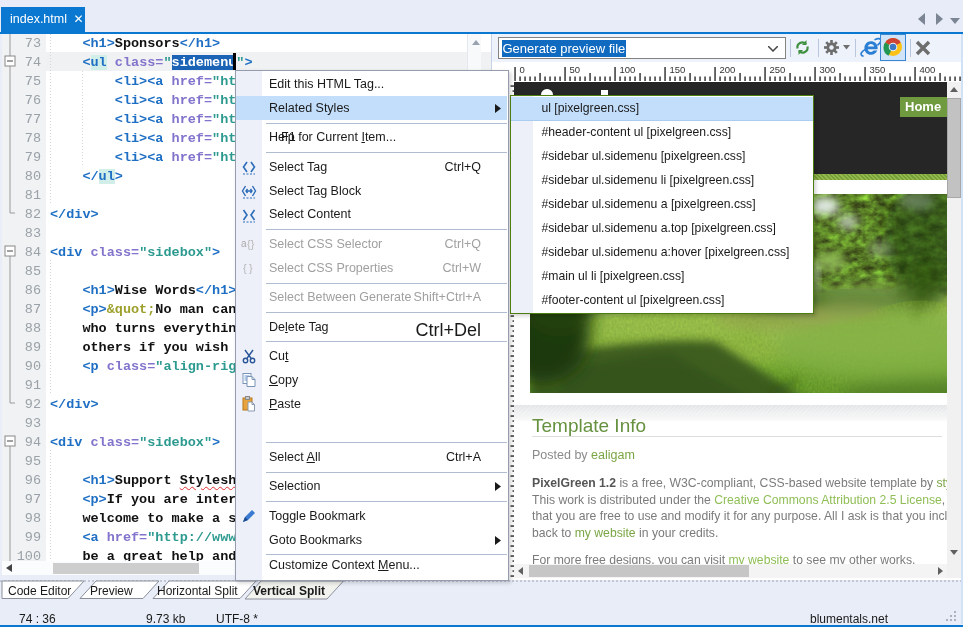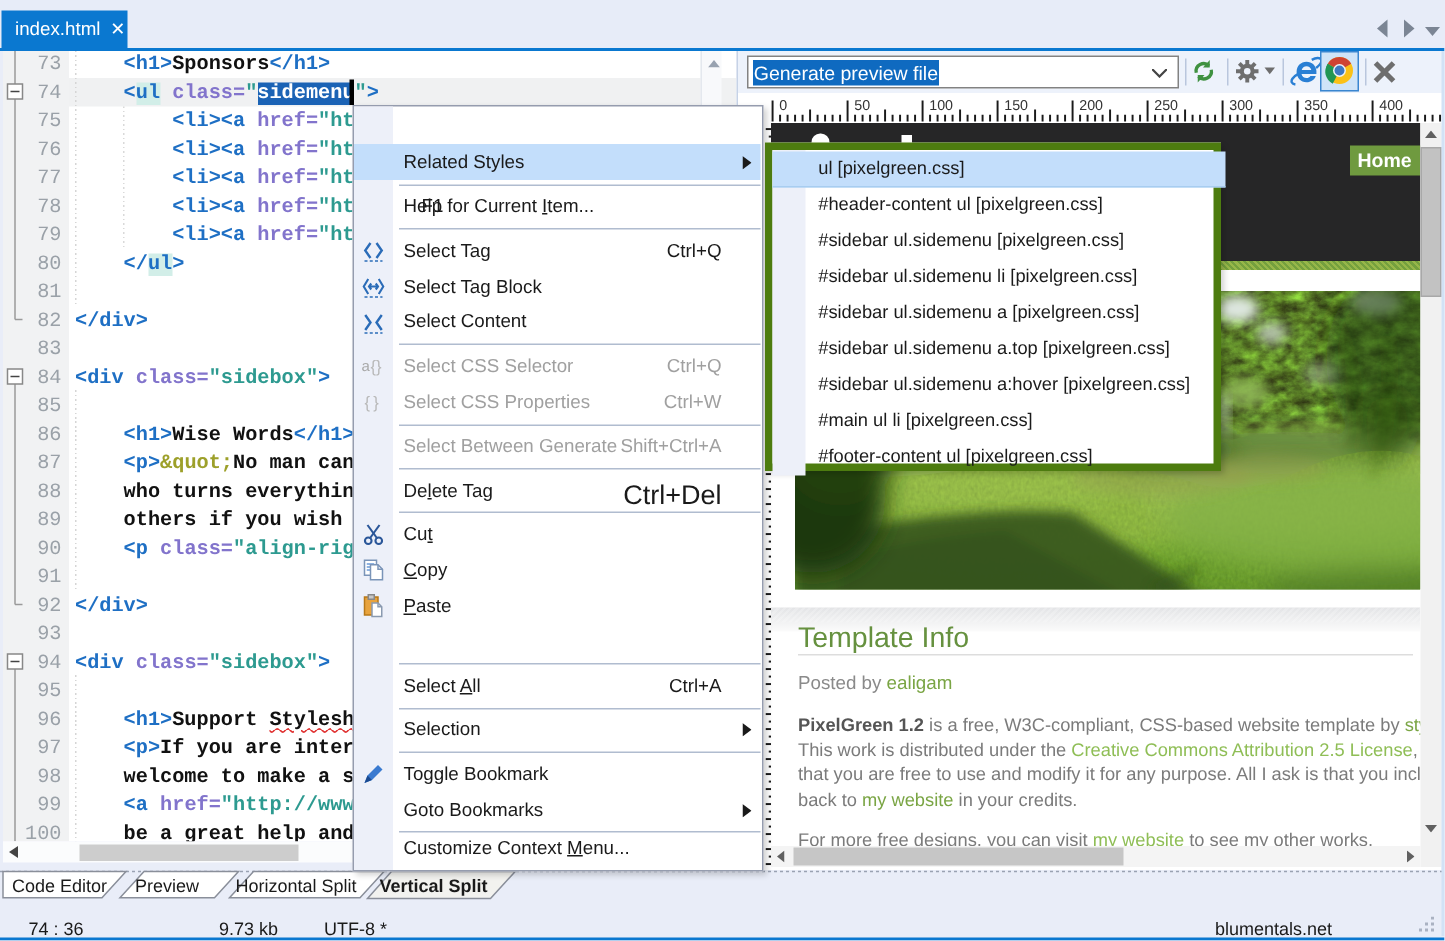--- a/index.html
+++ b/index.html
@@ -559,20 +559,21 @@
     <rect x="5" y="4" width="2" height="2"></rect>
       <rect x="5" y="8" width="2" height="2"></rect>
     <rect x="1" y="8" width="2" height="2"></rect>
   </g>
 </svg>
 <div class="abs" style="left:960.5px;top:34px;width:2.5px;height:590px;background:#d2e2f6;"></div>
 <div class="abs" style="left:0;top:624.5px;width:963px;height:2.5px;background:#0a78d0;"></div>
 
 <div id="menu" class="abs" style="left:235px;top:70px;width:273.5px;height:511px;background:#fff;border:1px solid #959cae;box-shadow:2px 2px 4px rgba(0,0,0,0.18);z-index:50;">
   <div class="abs" style="left:0;top:0;width:26px;height:509px;background:#edf0f9;"></div>
+<div class="abs" style="left:33px;top:5.9px;width:200px;font-size:12.5px;color:#1a1a1a;white-space:nowrap;">Edit this HTML Tag...</div>
     <div class="abs" style="left:0px;top:25.4px;width:271px;height:23.9px;background:#c3defb;"></div>
     <div class="abs" style="left:33px;top:29.8px;width:200px;font-size:12.5px;color:#1a1a1a;white-space:nowrap;">Related Styles</div>
     <svg class="abs" style="left:259px;top:32.8px;" width="6" height="9" viewBox="0 0 6 9">
       <path d="M0 0 L6 4.5 L0 9 Z" fill="#1a1a1a"></path>
     </svg>
     <div class="abs" style="left:30px;top:51.5px;width:241px;height:1px;background:#b0bccf;"></div>
     <div class="abs" style="left:33px;top:59.3px;width:200px;font-size:12.5px;color:#1a1a1a;white-space:nowrap;">Help for Current <u>I</u>tem...</div>
     <div class="abs" style="left:45px;top:59.3px;width:200px;font-size:12.5px;color:#1a1a1a;">F1</div>
     <div class="abs" style="left:30px;top:80.9px;width:241px;height:1px;background:#b0bccf;"></div>
     <div class="abs" style="left:33px;top:88.6px;width:200px;font-size:12.5px;color:#1a1a1a;white-space:nowrap;">Select Tag</div>
@@ -662,21 +663,21 @@
         <path d="M2 14 L4 9 L7 12 Z" fill="#1a4a90"></path>
       </svg></div>
     <div class="abs" style="left:33px;top:461.7px;width:200px;font-size:12.5px;color:#1a1a1a;white-space:nowrap;">Goto Bookmarks</div>
     <svg class="abs" style="left:259px;top:464.7px;" width="6" height="9" viewBox="0 0 6 9">
       <path d="M0 0 L6 4.5 L0 9 Z" fill="#1a1a1a"></path>
     </svg>
     <div class="abs" style="left:30px;top:483.4px;width:241px;height:1px;background:#b0bccf;"></div>
     <div class="abs" style="left:33px;top:487px;width:200px;font-size:12.5px;color:#1a1a1a;white-space:nowrap;">Customize Context <u>M</u>enu...</div>
   </div>
 
-<div id="submenu" class="abs" style="left:509.5px;top:95px;width:304px;height:219px;background:#fff;border:5px solid #4d7c0f;box-shadow:2px 2px 4px rgba(0,0,0,0.18);z-index:60;">
+<div id="submenu" class="abs" style="left:509.5px;top:95px;width:304px;height:219px;background:#fff;border:1px solid #4d7c0f;box-shadow:2px 2px 4px rgba(0,0,0,0.18);z-index:60;">
   <div class="abs" style="left:0;top:0;width:22px;height:217px;background:#edf0f9;"></div>
 <div class="abs" style="left:0;top:0.5px;width:302px;height:24px;background:#c3defb;border-bottom:1px solid #a8cdf0;"></div>
     <div class="abs" style="left:31px;top:5.0px;width:280px;font-size:12.2px;color:#1a1a1a;white-space:nowrap;">ul [pixelgreen.css]</div>
     <div class="abs" style="left:31px;top:29.0px;width:280px;font-size:12.2px;color:#1a1a1a;white-space:nowrap;">#header-content ul [pixelgreen.css]</div>
     <div class="abs" style="left:31px;top:53.0px;width:280px;font-size:12.2px;color:#1a1a1a;white-space:nowrap;">#sidebar ul.sidemenu [pixelgreen.css]</div>
     <div class="abs" style="left:31px;top:77.0px;width:280px;font-size:12.2px;color:#1a1a1a;white-space:nowrap;">#sidebar ul.sidemenu li [pixelgreen.css]</div>
     <div class="abs" style="left:31px;top:101.0px;width:280px;font-size:12.2px;color:#1a1a1a;white-space:nowrap;">#sidebar ul.sidemenu a [pixelgreen.css]</div>
     <div class="abs" style="left:31px;top:125.0px;width:280px;font-size:12.2px;color:#1a1a1a;white-space:nowrap;">#sidebar ul.sidemenu a.top [pixelgreen.css]</div>
     <div class="abs" style="left:31px;top:149.0px;width:280px;font-size:12.2px;color:#1a1a1a;white-space:nowrap;">#sidebar ul.sidemenu a:hover [pixelgreen.css]</div>
     <div class="abs" style="left:31px;top:173.0px;width:280px;font-size:12.2px;color:#1a1a1a;white-space:nowrap;">#main ul li [pixelgreen.css]</div>

